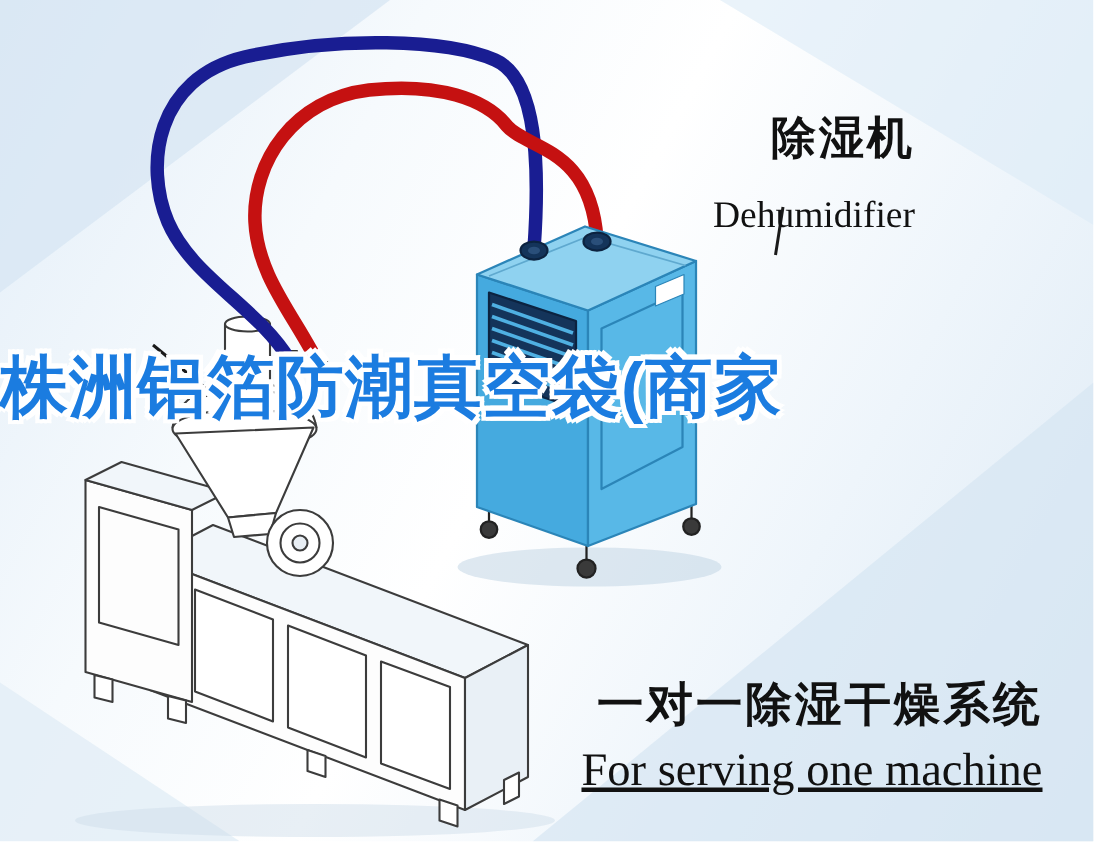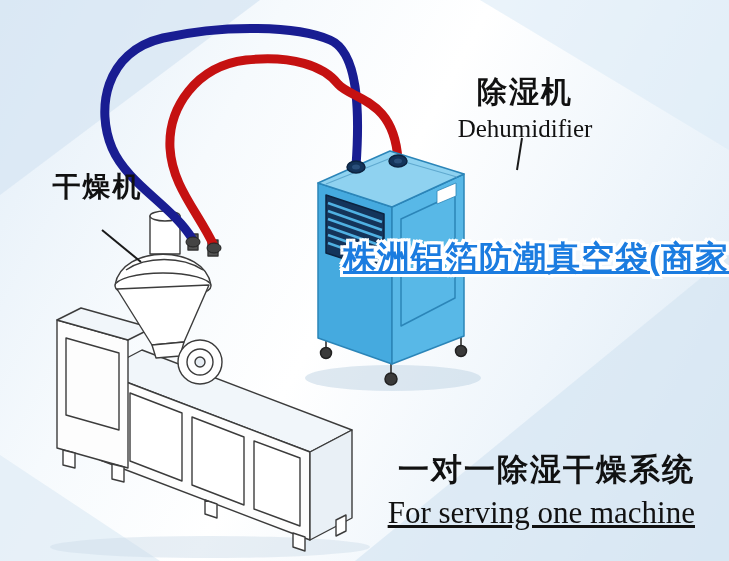--- a/index.html
+++ b/index.html
@@ -2,35 +2,34 @@
 <html><head>
 <meta charset="utf-8">
 <style>
   html,body{margin:0;padding:0;background:#fff;}
   .canvas{
     position:relative;width:729px;height:561px;overflow:hidden;
     background:linear-gradient(118deg,#e3eef8 0%,#f6fafd 28%,#ffffff 48%,#eef5fb 72%,#dcE9f4 100%);
     font-family:"Liberation Sans",sans-serif;
   }
   .canvas svg{position:absolute;left:0;top:0;}
-  .label{position:absolute;text-align:center;color:#111;}
+  .label{position:absolute;text-align:right;color:#111;}
   .label .cn{font-weight:bold;letter-spacing:2px;}
   .label .en{font-family:"Liberation Serif",serif;}
   .dehumidifier-label{left:440px;top:72px;width:170px;}
   .dehumidifier-label .cn{font-size:30px;}
-  .dehumidifier-label .en{font-size:25px;margin-top:2px;}
+  .dehumidifier-label .en{font-size:25px;margin-top:17px;}
   .hopper-label{left:40px;top:168px;width:115px;}
   .hopper-label .cn{font-size:28px;}
   .hopper-label .en{font-size:23px;margin-top:2px;}
   .overlay-title{
-    position:absolute;left:0;right:0;top:232px;text-align:right;
-    font-size:33px;font-weight:bold;line-height:51px;color:#1b7ce0;letter-spacing:1px;
+    position:absolute;left:0;right:0;top:232px;text-align:left;
+    font-size:45px;font-weight:bold;line-height:51px;color:#1b7ce0;letter-spacing:1px;
     text-shadow:-3px -3px 0 #fff,3px -3px 0 #fff,-3px 3px 0 #fff,3px 3px 0 #fff,
                 -3px 0 0 #fff,3px 0 0 #fff,0 -3px 0 #fff,0 3px 0 #fff;
-    text-decoration:underline;
   }
   .system-label{position:absolute;right:34px;top:449px;text-align:right;color:#111;}
   .system-label .cn{font-size:31px;font-weight:bold;letter-spacing:2px;}
   .system-label .en{font-family:"Liberation Serif",serif;font-size:31px;margin-top:4px;text-decoration:underline;}
 </style>
 </head>
 <body>
 
 <div class="canvas">
 
@@ -146,21 +145,20 @@
       <line x1="102" y1="230" x2="141" y2="262"></line>
     </g>
   </svg>
 
   <div class="label dehumidifier-label">
     <div class="cn">除湿机</div>
     <div class="en">Dehumidifier</div>
   </div>
 
   <div class="label hopper-label">
-    <div class="cn">干燥机</div>
   </div>
 
   <div class="overlay-title">
     <div>株洲铝箔防潮真空袋(商家</div>
   </div>
 
   <div class="system-label">
     <div class="cn">一对一除湿干燥系统</div>
     <div class="en">For serving one machine</div>
   </div>

